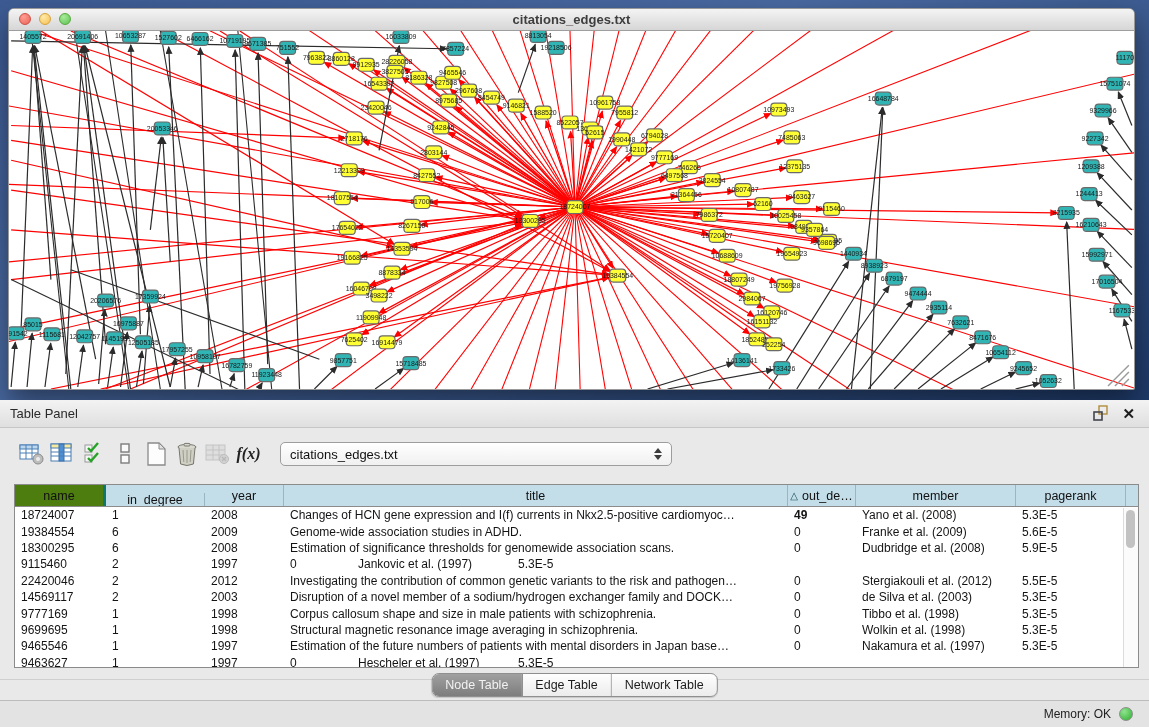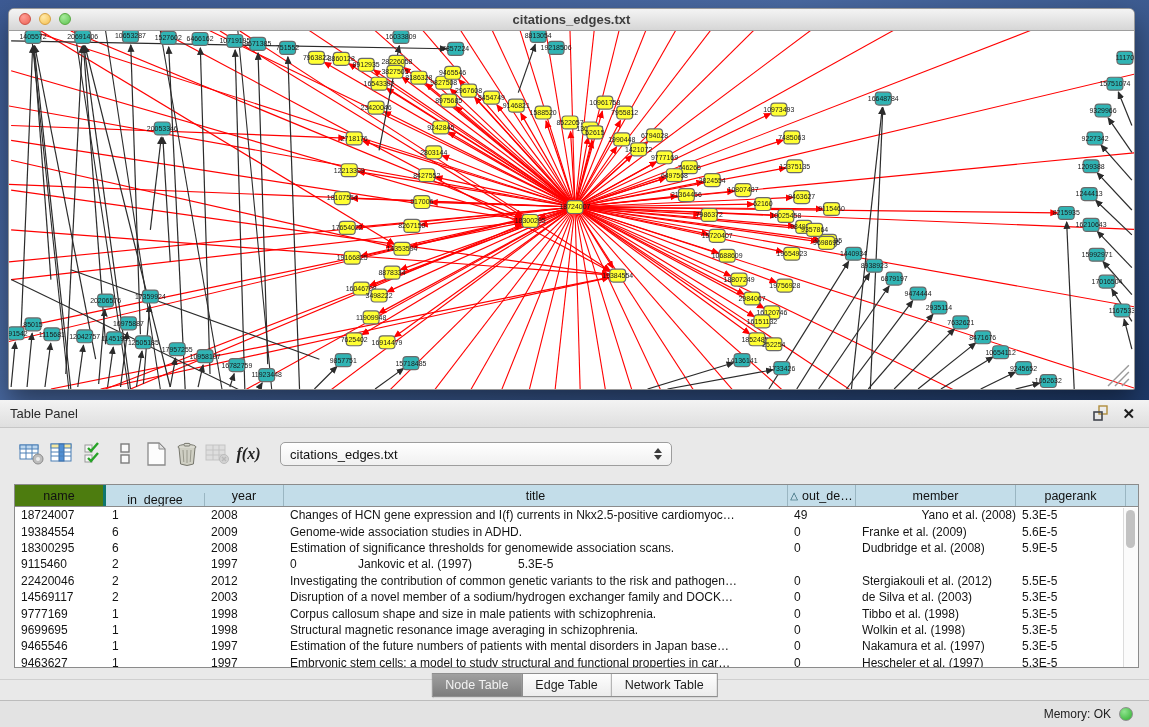--- a/index.html
+++ b/index.html
@@ -50,21 +50,21 @@
   .th.namecol{background:#4d7c0f;border-right:3px solid #0f766e;}
   .sortglyph{font-size:10px;color:#17505f;margin-right:4px;}
   .tr{display:flex;height:16.4px;align-items:center;font-size:12px;color:#141414;}
   .td{padding-left:6px;white-space:nowrap;overflow:hidden;box-sizing:border-box;}
   .vscroll{position:absolute;top:23px;right:0;bottom:0;width:14px;background:#fbfbfb;border-left:1px solid #dcdcdc;}
   .vthumb{position:absolute;top:2px;left:2px;width:9px;height:38px;background:#c2c2c2;border-radius:5px;cursor:pointer;}
 
   .tabs-row{position:absolute;top:270px;left:0;right:0;height:30px;}
   .tabs-row::before{content:"";position:absolute;left:0;right:0;top:9px;height:1px;background:#cfcfcf;}
   .seg{position:absolute;left:50%;top:3px;transform:translateX(-50%);display:flex;height:22px;
-    border:1px solid #8f8f8f;border-radius:0;overflow:hidden;
+    border:1px solid #8f8f8f;border-radius:7px;overflow:hidden;
     background:linear-gradient(#fefefe,#ececec);box-shadow:0 1px 1px rgba(0,0,0,.15);}
   .seg-item{padding:0 13px;font-size:12.5px;display:flex;align-items:center;color:#1c1c1c;
     border-right:1px solid #a9a9a9;cursor:pointer;white-space:nowrap;}
   .seg-item:last-child{border-right:none;}
   .seg-item.active{background:linear-gradient(#a0a0a0,#7d7d7d);color:#f2f2f2;border-right-color:#7d7d7d;}
 
   .status-bar{position:absolute;bottom:0;left:0;right:0;height:27px;background:#e3e3e3;
     border-top:1px solid #bcbcbc;display:flex;align-items:center;justify-content:flex-end;
     gap:8px;padding-right:16px;font-size:12px;color:#222;box-sizing:border-box;}
   .mem-dot{width:14px;height:14px;border-radius:50%;
@@ -901,22 +901,22 @@
         <div class="th" style="width: 110px;">
           <span>pagerank</span>
         </div>
       </div>
     <div id="tbody">
         <div class="tr">
           <div class="td" style="width: 91px;">18724007</div>
           <div class="td" style="width: 99px;">1</div>
           <div class="td" style="width: 79px;">2008</div>
           <div class="td" style="width: 504px;">Changes of HCN gene expression and I(f) currents in Nkx2.5-positive cardiomyoc…</div>
-          <div class="td" style="width: 68px;">49</div>
-          <div class="td" style="width: 160px; text-align: right;">Yano et al. (2008)</div>
+          <div class="td" style="width: 68px; font-weight: bold;">49</div>
+          <div class="td" style="width: 160px;">Yano et al. (2008)</div>
           <div class="td" style="width: 110px;">5.3E-5</div>
         </div>
         <div class="tr">
           <div class="td" style="width: 91px;">19384554</div>
           <div class="td" style="width: 99px;">6</div>
           <div class="td" style="width: 79px;">2009</div>
           <div class="td" style="width: 504px;">Genome-wide association studies in ADHD.</div>
           <div class="td" style="width: 68px;">0</div>
           <div class="td" style="width: 160px;">Franke et al. (2009)</div>
           <div class="td" style="width: 110px;">5.6E-5</div>
@@ -980,21 +980,20 @@
           <div class="td" style="width: 79px;">1997</div>
           <div class="td" style="width: 504px;">Estimation of the future numbers of patients with mental disorders in Japan base…</div>
           <div class="td" style="width: 68px;">0</div>
           <div class="td" style="width: 160px;">Nakamura et al. (1997)</div>
           <div class="td" style="width: 110px;">5.3E-5</div>
         </div>
         <div class="tr">
           <div class="td" style="width: 91px;">9463627</div>
           <div class="td" style="width: 99px;">1</div>
           <div class="td" style="width: 79px;">1997</div>
-          <div class="td" style="width: 504px;">Embryonic stem cells: a model to study structural and functional properties in car…</div>
           <div class="td" style="width: 68px;">0</div>
           <div class="td" style="width: 160px;">Hescheler et al. (1997)</div>
           <div class="td" style="width: 110px;">5.3E-5</div>
         </div>
       </div>
     <div class="vscroll">
       <div class="vthumb"></div>
     </div>
   </div>
 

